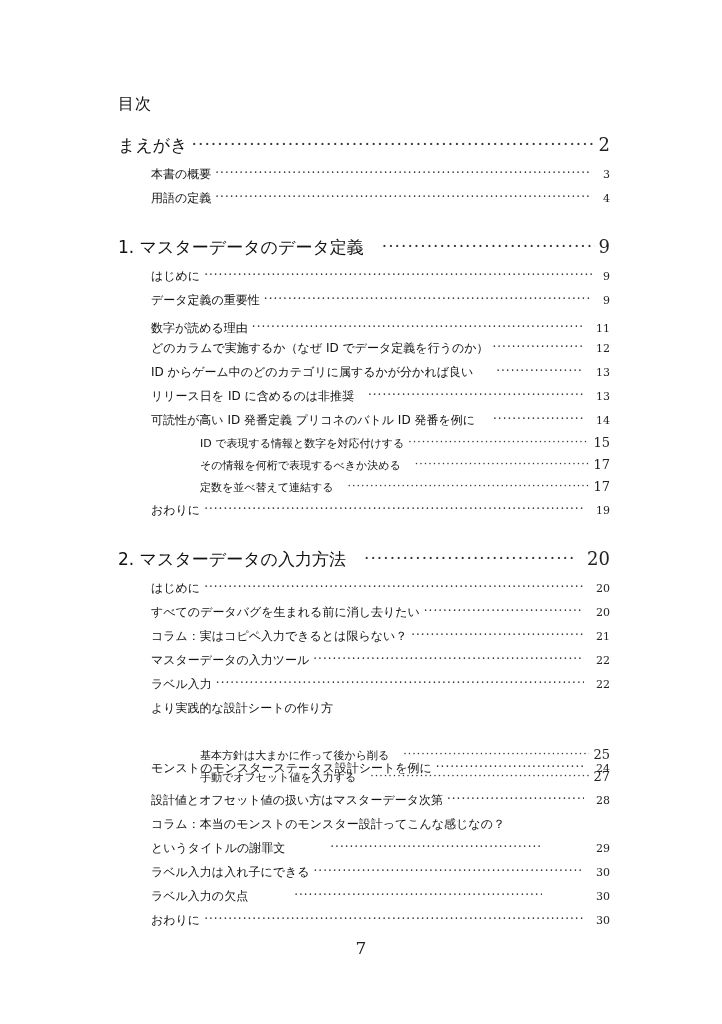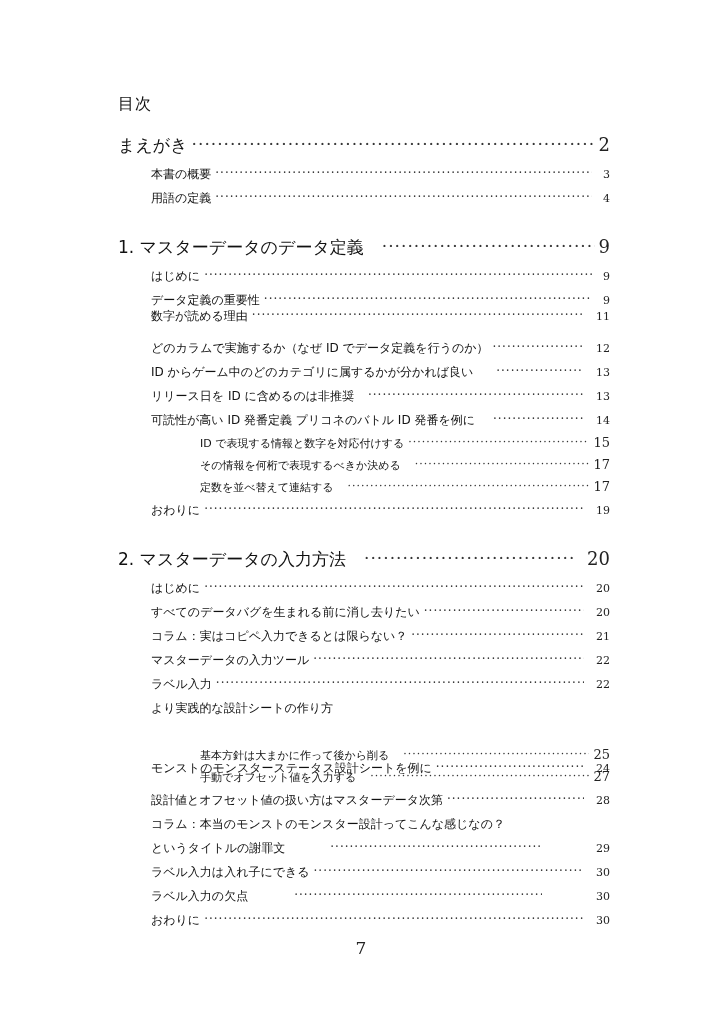--- a/index.html
+++ b/index.html
@@ -50,21 +50,21 @@
   <div class="row sec" style="top:268px;">
     <span class="label">はじめに</span>
     <span class="leader"></span>
     <span class="page-num">9</span>
   </div>
   <div class="row sec" style="top:292px;">
     <span class="label">データ定義の重要性</span>
     <span class="leader"></span>
     <span class="page-num">9</span>
   </div>
-  <div class="row sec" style="top:308px;">
+  <div class="row sec" style="top:320px;">
     <span class="label">数字が読める理由</span>
     <span class="leader" style="margin-right:12px;"></span>
     <span class="page-num">11</span>
   </div>
   <div class="row sec" style="top:340px;">
     <span class="label">どのカラムで実施するか（なぜ ID でデータ定義を行うのか）</span>
     <span class="leader" style="margin-right:12px;"></span>
     <span class="page-num">12</span>
   </div>
   <div class="row sec" style="top:364px;">

